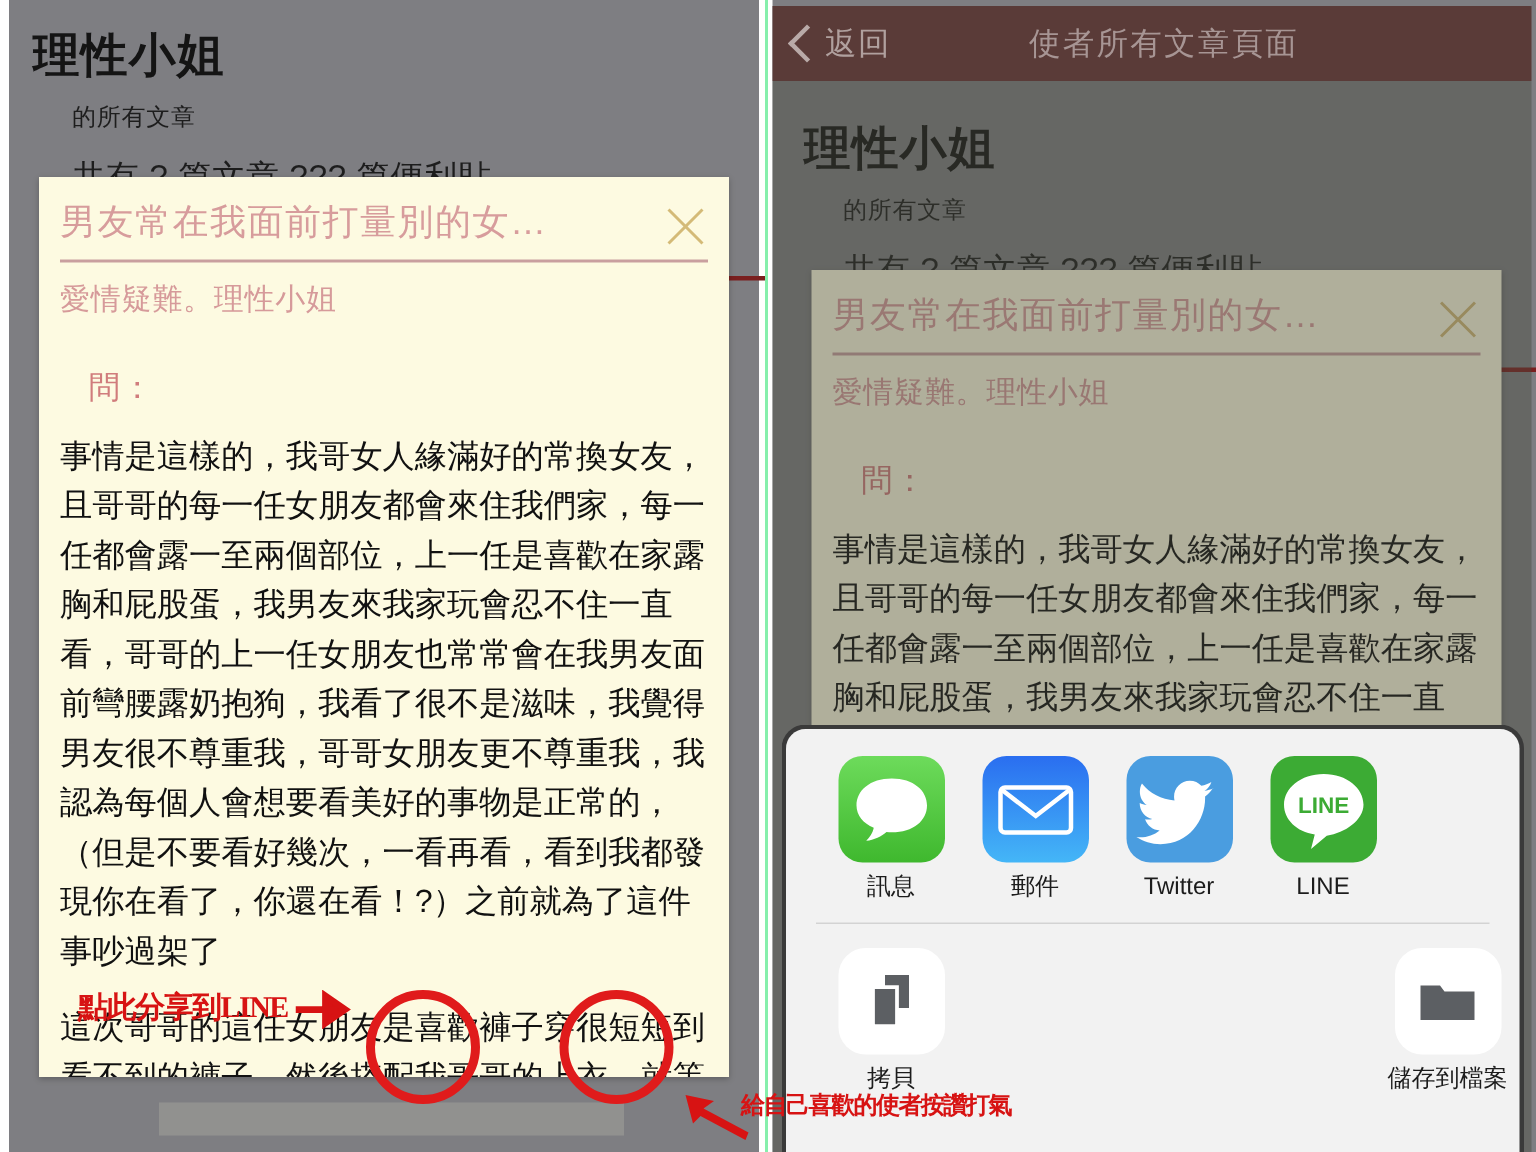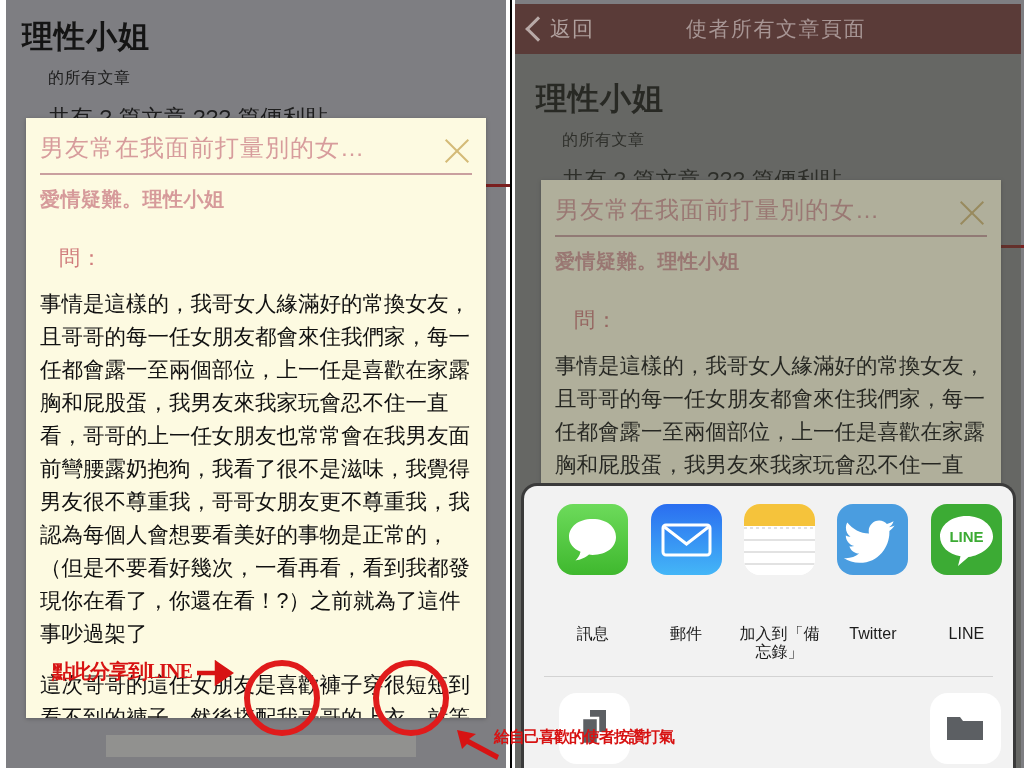--- a/index.html
+++ b/index.html
@@ -2,21 +2,21 @@
 <html><head>
 <meta charset="utf-8">
 <style>
   html,body{margin:0;padding:0;}
   body{
     width:1024px;height:768px;
     background:#ffffff;
     font-family:"Liberation Sans","DejaVu Sans",sans-serif;
     overflow:hidden;
   }
-  .screen{position:relative;width:1024px;height:768px;overflow:hidden;background:#000000;}
+  .screen{position:relative;width:1024px;height:768px;overflow:hidden;background:#86efac;}
 
   
   .panel{position:absolute;top:0;height:768px;overflow:hidden;background:#7e7e82;}
   .panel-left{left:0;width:510px;}
   .panel-right{left:512px;width:512px;}
   .panel-left::after{
     content:"";position:absolute;left:0;top:0;width:6px;height:768px;background:#ffffff;
   }
   .panel-left .edge-r{position:absolute;right:0;top:0;width:4px;height:768px;background:#ffffff;}
   .panel-right .edge-l{position:absolute;left:0;top:0;width:3px;height:768px;background:#ffffff;}
@@ -56,42 +56,42 @@
   .card-head-title{
     color:#d79c9c;letter-spacing:1px;white-space:nowrap;overflow:hidden;
   }
   .card-x{position:absolute;cursor:pointer;}
   .card-x span{
     position:absolute;left:0;top:50%;width:100%;height:2px;background:#d4ba77;display:block;
   }
   .card-x span:first-child{transform:rotate(45deg);}
   .card-x span:last-child{transform:rotate(-45deg);}
   .card-divider{position:absolute;height:1.5px;background:#c99f9f;}
-  .card-cat{color:#d69a9a;letter-spacing:.5px;font-weight:bold;}
+  .card-cat{color:#d69a9a;letter-spacing:.5px;}
   .card-q{color:#d07c7c;letter-spacing:1px;}
   .card-body{color:#111;letter-spacing:0px;}
   .card-body p{margin:0 0 18px 0;}
 
   
   .anno{position:absolute;color:#d71313;font-weight:bold;font-family:"Liberation Serif",serif;white-space:nowrap;}
   .ring{position:absolute;border:6px solid #e01b1b;border-radius:50%;box-sizing:border-box;}
   .arrow-svg{position:absolute;}
 
   
   .dim{position:absolute;left:3px;top:54px;width:506px;height:714px;background:rgba(70,72,60,.42);pointer-events:none;}
 
   
   .sheet{
     position:absolute;left:521px;top:483px;width:495px;height:285px;
     background:#f2f2f2;border-radius:16px 16px 0 0;
     border:3px solid #3a3a3a;border-bottom:none;box-sizing:border-box;overflow:hidden;
   }
   .sheet-row{display:flex;padding:0 0 0 22px;}
   .sheet-row.row1{padding-top:18px;}
-  .sheet-item{width:96px;display:flex;flex-direction:column;align-items:center;cursor:pointer;gap:42px;}
+  .sheet-item{width:96px;display:flex;flex-direction:column;align-items:center;cursor:pointer;}
   .app-icon{width:71px;height:71px;border-radius:16px;position:relative;overflow:hidden;}
   .app-label{margin-top:8px;font-size:16px;color:#1c1c1c;text-align:center;line-height:1.15;letter-spacing:0px;}
   .sheet-sep{height:1px;background:#d3d3d3;margin:14px 20px 0 20px;}
 
   .act-icon{width:71px;height:71px;border-radius:18px;background:#ffffff;display:flex;align-items:center;justify-content:center;}
 
   .dots{display:flex;gap:9px;}
   .dots i{width:12px;height:12px;border-radius:50%;background:#5c5f63;display:block;}
 </style>
 </head>
@@ -193,35 +193,20 @@
       <div class="sheet-item">
         <div class="app-icon" style="background:linear-gradient(180deg,#2a6ef0,#44b6f7);">
           <svg width="71" height="71" viewBox="0 0 71 71">
             <rect x="12" y="21" width="47" height="30" rx="3" fill="none" stroke="#fff" stroke-width="3"></rect>
             <path d="M13.5 23 L35.5 40 L57.5 23" fill="none" stroke="#fff" stroke-width="3"></path>
           </svg>
         </div>
         <div class="app-label">郵件</div>
       </div>
 
-      <div class="sheet-item">
-        <div class="app-icon" style="background:#ffffff;">
-          <svg width="71" height="71" viewBox="0 0 71 71">
-            <rect x="0" y="0" width="71" height="22" fill="#f5c33b"></rect>
-            <rect x="0" y="22" width="71" height="49" fill="#ffffff"></rect>
-            <g stroke="#d8d8d8" stroke-width="1.5">
-              <line x1="0" y1="24" x2="71" y2="24" stroke-dasharray="3 3"></line>
-              <line x1="0" y1="36" x2="71" y2="36"></line>
-              <line x1="0" y1="48" x2="71" y2="48"></line>
-              <line x1="0" y1="60" x2="71" y2="60"></line>
-            </g>
-          </svg>
-        </div>
-        <div class="app-label">加入到「備忘錄」</div>
-      </div>
 
       <div class="sheet-item">
         <div class="app-icon" style="background:#4a9de0;">
           <svg width="71" height="71" viewBox="0 0 71 71">
             <path d="M58 21.5 c-1.9 0.9 -3.9 1.4 -6 1.7 2.2 -1.3 3.8 -3.4 4.6 -5.9 -2 1.2 -4.3 2.1 -6.7 2.6 -1.9 -2.1 -4.6 -3.4 -7.7 -3.4 -5.8 0 -10.5 4.8 -10.5 10.7 0 0.8 0.1 1.7 0.3 2.4 -8.7 -0.4 -16.5 -4.7 -21.7 -11.2 -0.9 1.6 -1.4 3.4 -1.4 5.4 0 3.7 1.8 7 4.6 8.9 -1.7 -0.1 -3.3 -0.5 -4.7 -1.3 v0.1 c0 5.2 3.6 9.5 8.4 10.5 -0.9 0.2 -1.8 0.4 -2.8 0.4 -0.7 0 -1.3 -0.1 -2 -0.2 1.3 4.2 5.2 7.3 9.7 7.4 -3.6 2.9 -8.1 4.6 -13 4.6 -0.8 0 -1.7 -0.1 -2.5 -0.2 4.6 3 10.1 4.8 16 4.8 19.3 0 29.8 -16.3 29.8 -30.4 l0 -1.4 c2 -1.5 3.8 -3.4 5.2 -5.5 z" fill="#ffffff"></path>
           </svg>
         </div>
         <div class="app-label">Twitter</div>
       </div>
 

